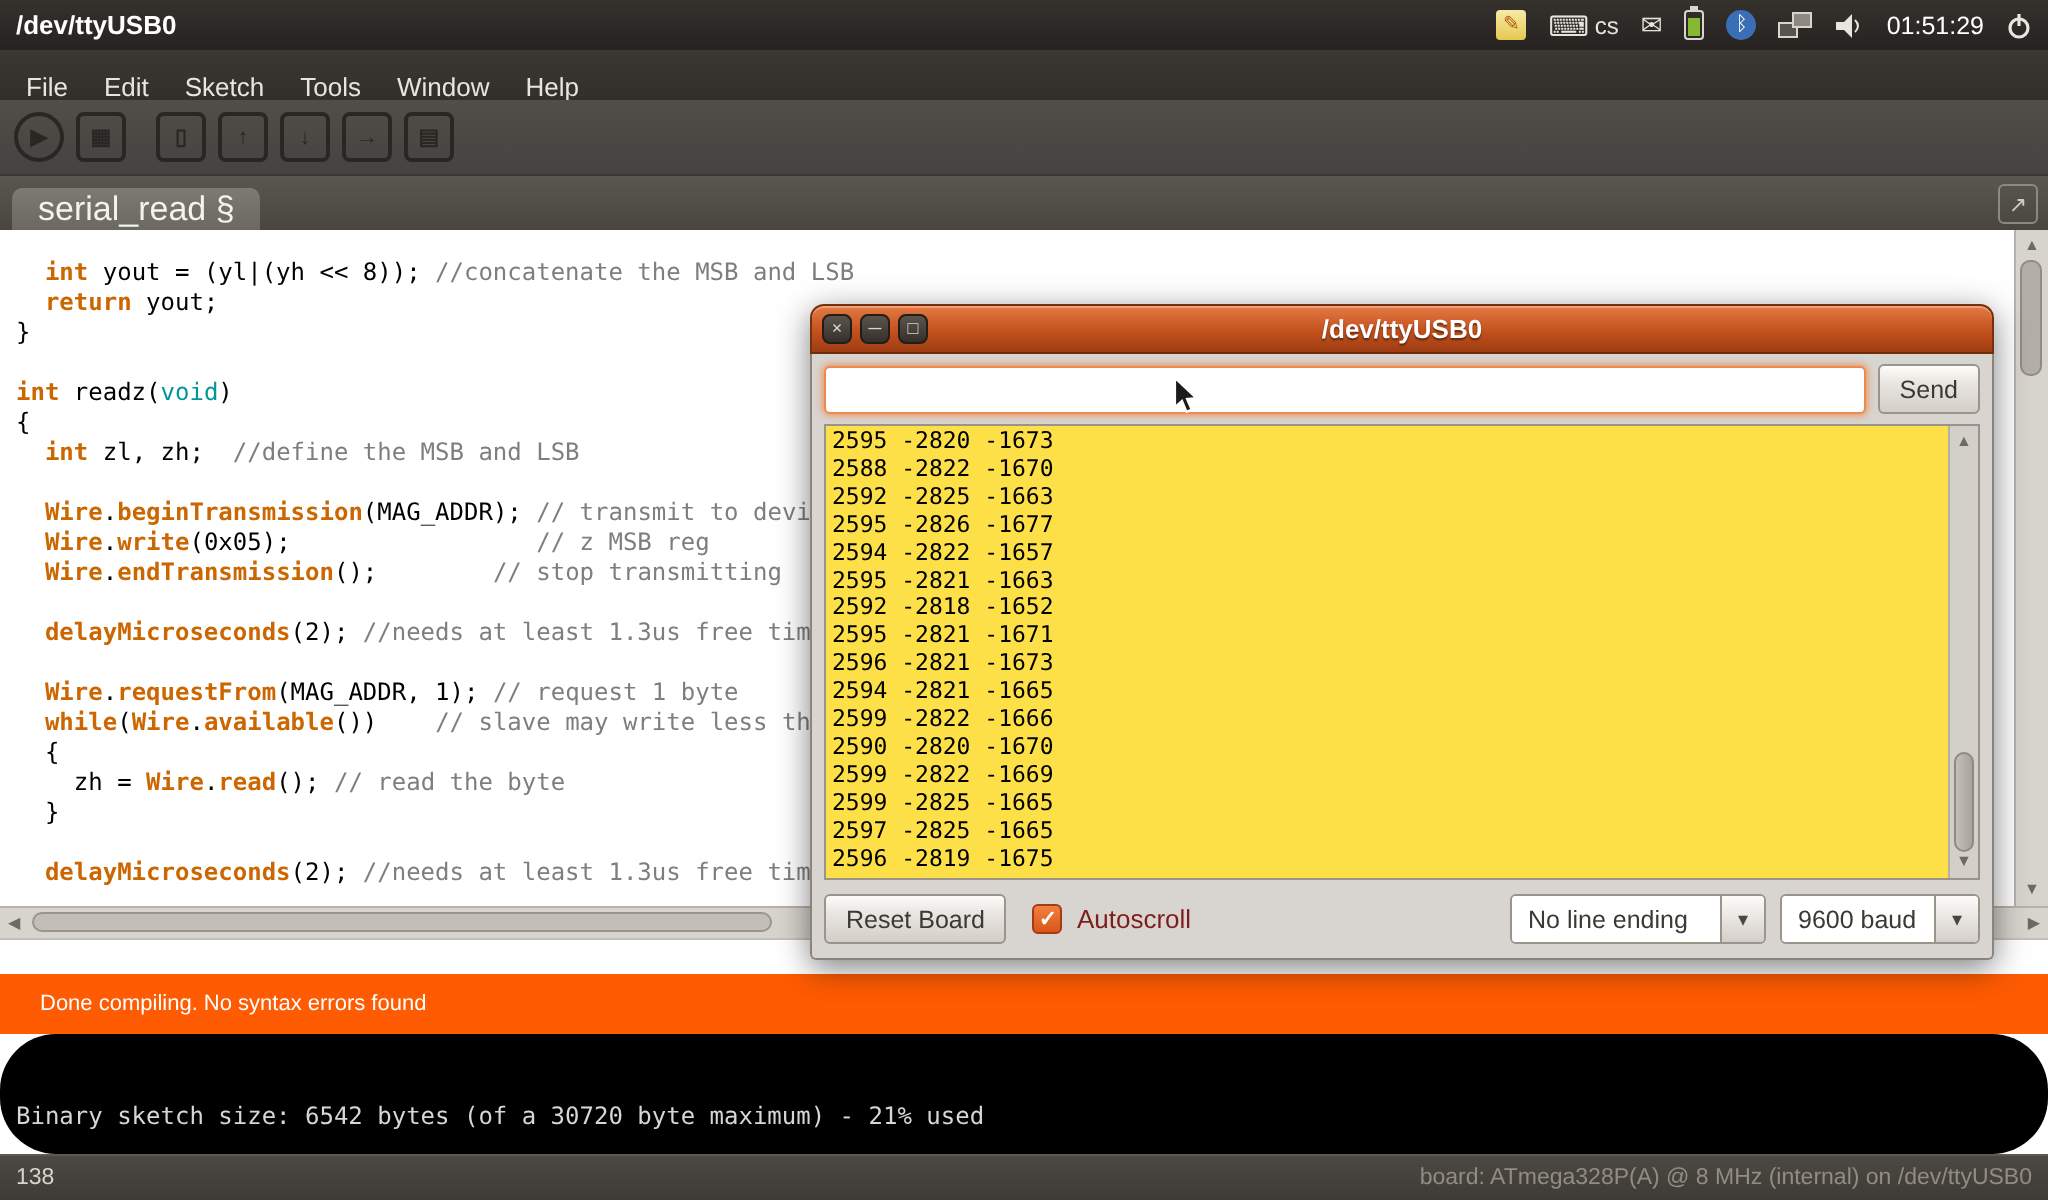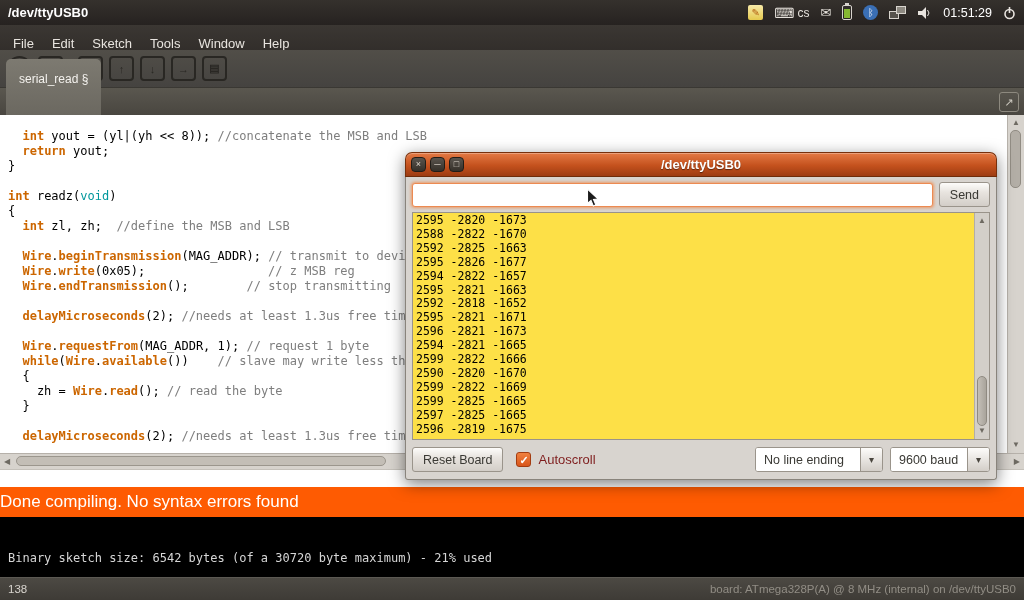--- a/index.html
+++ b/index.html
@@ -38,22 +38,22 @@
     background:linear-gradient(#514e48,#454340);display:flex;align-items:center;gap:6px;
     padding-left:7px;box-sizing:border-box;border-bottom:1px solid #3a3833;}
   .tb-btn{width:21px;height:21px;border:2px solid #292723;border-radius:4px;color:#292723;
     font-size:11px;display:flex;align-items:center;justify-content:center;font-weight:bold;}
   .tb-btn.round{border-radius:50%;}
   .tb-btn.gap{margin-left:9px;}
 
   
   #tab-bar{position:absolute;top:88px;left:0;right:0;height:27px;
     background:linear-gradient(#5a574f,#494640);}
-  .tab{position:absolute;left:6px;bottom:0;height:36px;line-height:21px;padding:10px 13px;
-    background:linear-gradient(#7d7a71,#6b6860);border-radius:5px 5px 0 0;color:#f4f2ee;font-size:12px;}
+  .tab{position:absolute;left:6px;bottom:0;height:21px;line-height:21px;padding:0 13px;
+    background:linear-gradient(#7d7a71,#6b6860);border-radius:5px 5px 0 0;color:#f4f2ee;font-size:17px;}
   .tabbar-btn{position:absolute;right:5px;top:4px;width:18px;height:18px;border:1px solid #8d897f;
     border-radius:3px;color:#cfcbc2;font-size:11px;display:flex;align-items:center;justify-content:center;}
 
   
   #editor{position:absolute;top:115px;left:0;right:17px;height:338px;background:#fff;
     overflow:hidden;padding:14px 0 0 8px;box-sizing:border-box;}
   .code-line{font-family:"DejaVu Sans Mono",monospace;font-size:12px;height:15px;line-height:15px;white-space:pre;}
   .tok-p{color:#000;}
   .tok-k{color:#cc6600;font-weight:bold;}
   .tok-f{color:#cc6600;font-weight:bold;}
@@ -71,23 +71,23 @@
   #editor-hscroll{position:absolute;top:453px;left:0;right:0;height:17px;background:#d7d3cd;
     border-top:1px solid #b6b1aa;border-bottom:1px solid #c5c1ba;box-sizing:border-box;}
   #editor-hscroll .left{position:absolute;left:4px;top:3px;}
   #editor-hscroll .rightA{position:absolute;right:4px;top:3px;}
   .hthumb{position:absolute;left:16px;top:2px;width:370px;height:10px;background:#c3beb6;
     border:1px solid #9b968d;border-radius:5px;box-sizing:border-box;}
   #editor-filler{position:absolute;top:470px;left:0;right:0;height:17px;background:#fff;}
 
   
   #compile-bar{position:absolute;top:487px;left:0;right:0;height:30px;background:#fe5b02;
-    display:flex;align-items:center;padding-left:0;box-sizing:border-box;color:#fff;font-size:17px;}
+    display:flex;align-items:center;padding-left:20px;box-sizing:border-box;color:#fff;font-size:11px;}
   #console{position:absolute;top:517px;left:0;right:0;height:60px;background:#000;color:#d6d6d6;
-    font-family:"DejaVu Sans Mono",monospace;font-size:12px;padding:34px 0 0 8px;box-sizing:border-box;}
+    font-family:"DejaVu Sans Mono",monospace;font-size:12px;padding:34px 0 0 8px;box-sizing:border-box;border-radius:28px;}
   #footer{position:absolute;top:577px;left:0;right:0;height:23px;
     background:linear-gradient(#4c4943,#3e3b36);border-top:1px solid #5c5953;box-sizing:border-box;
     display:flex;align-items:center;justify-content:space-between;padding:0 8px;}
   #footer .ln{color:#d8d4ce;font-size:11.5px;}
   #footer .board{color:#918d85;font-size:11.5px;}
 
   
   #serial-window{position:absolute;left:405px;top:152px;width:592px;height:328px;z-index:10;
     box-shadow:0 4px 16px rgba(0,0,0,.5);border-radius:7px 7px 3px 3px;}
   .sm-titlebar{height:25px;background:linear-gradient(#e47a45,#c4511d 55%,#9d3c12);

